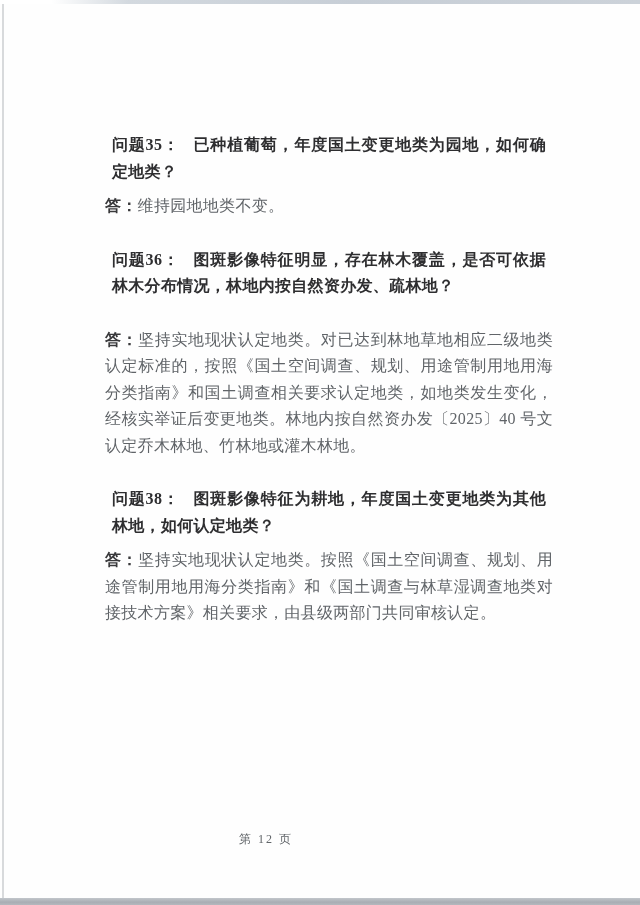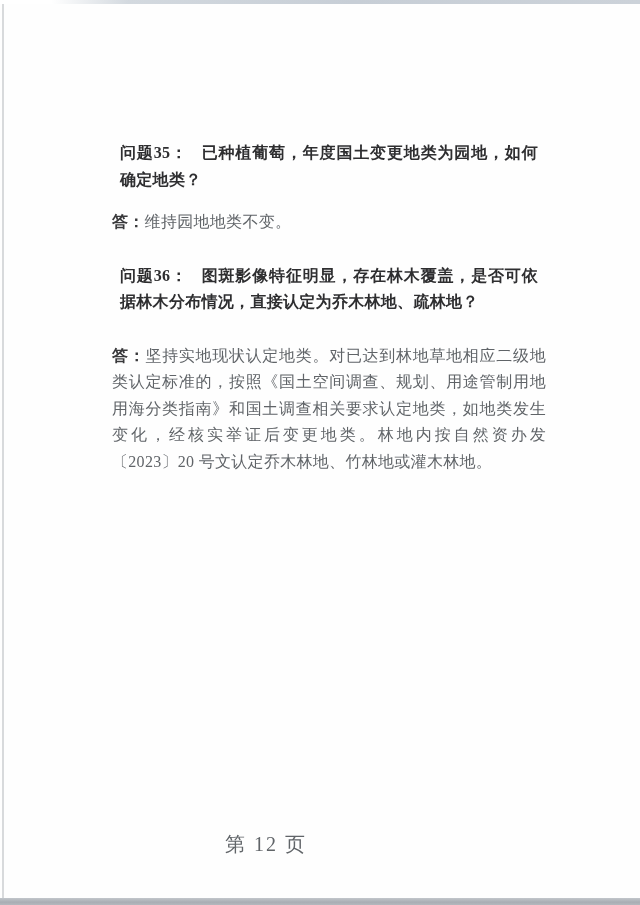--- a/index.html
+++ b/index.html
@@ -38,77 +38,81 @@
   .content {
     position: absolute;
     left: 104px;
     top: 124px;
     width: 450px;
   }
   .qa-block {
     margin: 0 0 27px 0;
   }
   .question {
-    margin: 16px;
+    margin: 8px;
     font-size: 16px;
     line-height: 26.5px;
     font-weight: bold;
     color: #2e2e30;
     text-align: justify;
     text-justify: inter-ideograph;
     letter-spacing: 0.3px;
   }
   .q-number {
     margin-right: 14px;
     white-space: nowrap;
   }
   .answer {
-    margin: 8px;
+    margin: 1px;
     font-size: 16px;
     line-height: 26.5px;
     font-weight: normal;
     color: #606468;
     text-align: justify;
     text-justify: inter-ideograph;
     letter-spacing: 0.3px;
   }
   .a-label {
     font-weight: bold;
     color: #39393b;
   }
   .page-footer {
     position: absolute;
     top: 831px;
     left: 0;
     width: 532px;
     text-align: center;
-    font-size: 20px;
+    font-size: 12px;
     color: #606468;
     letter-spacing: 2px;
   }
 </style>
 </head>
 <body>
 
 <div class="top-strip"></div>
 <div class="left-edge-line"></div>
 
 <div class="content">
 
   <section class="qa-block">
     <p class="question"><span class="q-number">问题35：</span><span>已种植葡萄，年度国土变更地类为园地，如何确定地类？</span></p>
     <p class="answer"><span class="a-label">答：</span><span>维持园地地类不变。</span></p>
   </section>
 
   <section class="qa-block">
-    <p class="question"><span class="q-number">问题36：</span><span>图斑影像特征明显，存在林木覆盖，是否可依据林木分布情况，直接认定为乔木林地、疏林地？</span></p>
+    <p class="question"><span class="q-number">问题36：</span><span>图斑影像特征明显，存在林木覆盖，是否可依据林木分布情况，林地内按自然资办发、疏林地？</span></p>
   </section>
 
   <section class="qa-block">
-    <p class="answer"><span class="a-label">答：</span><span>坚持实地现状认定地类。对已达到林地草地相应二级地类认定标准的，按照《国土空间调查、规划、用途管制用地用海分类指南》和国土调查相关要求认定地类，如地类发生变化，经核实举证后变更地类。林地内按自然资办发〔2023〕20 号文认定乔木林地、竹林地或灌木林地。</span></p>
+    <p class="answer"><span class="a-label">答：</span><span>坚持实地现状认定地类。对已达到林地草地相应二级地类认定标准的，按照《国土空间调查、规划、用途管制用地用海分类指南》和国土调查相关要求认定地类，如地类发生变化，经核实举证后变更地类。林地内按自然资办发〔2025〕40 号文认定乔木林地、竹林地或灌木林地。</span></p>
   </section>
 
+  <section class="qa-block">
+    <p class="question"><span class="q-number">问题38：</span><span>图斑影像特征为耕地，年度国土变更地类为其他林地，如何认定地类？</span></p>
+    <p class="answer"><span class="a-label">答：</span><span>坚持实地现状认定地类。按照《国土空间调查、规划、用途管制用地用海分类指南》和《国土调查与林草湿调查地类对接技术方案》相关要求，由县级两部门共同审核认定。</span></p>
+  </section>
 
 </div>
 
 <div class="page-footer">第 12 页</div>
 
 <div class="bottom-strip"></div>
 
 </body></html>

